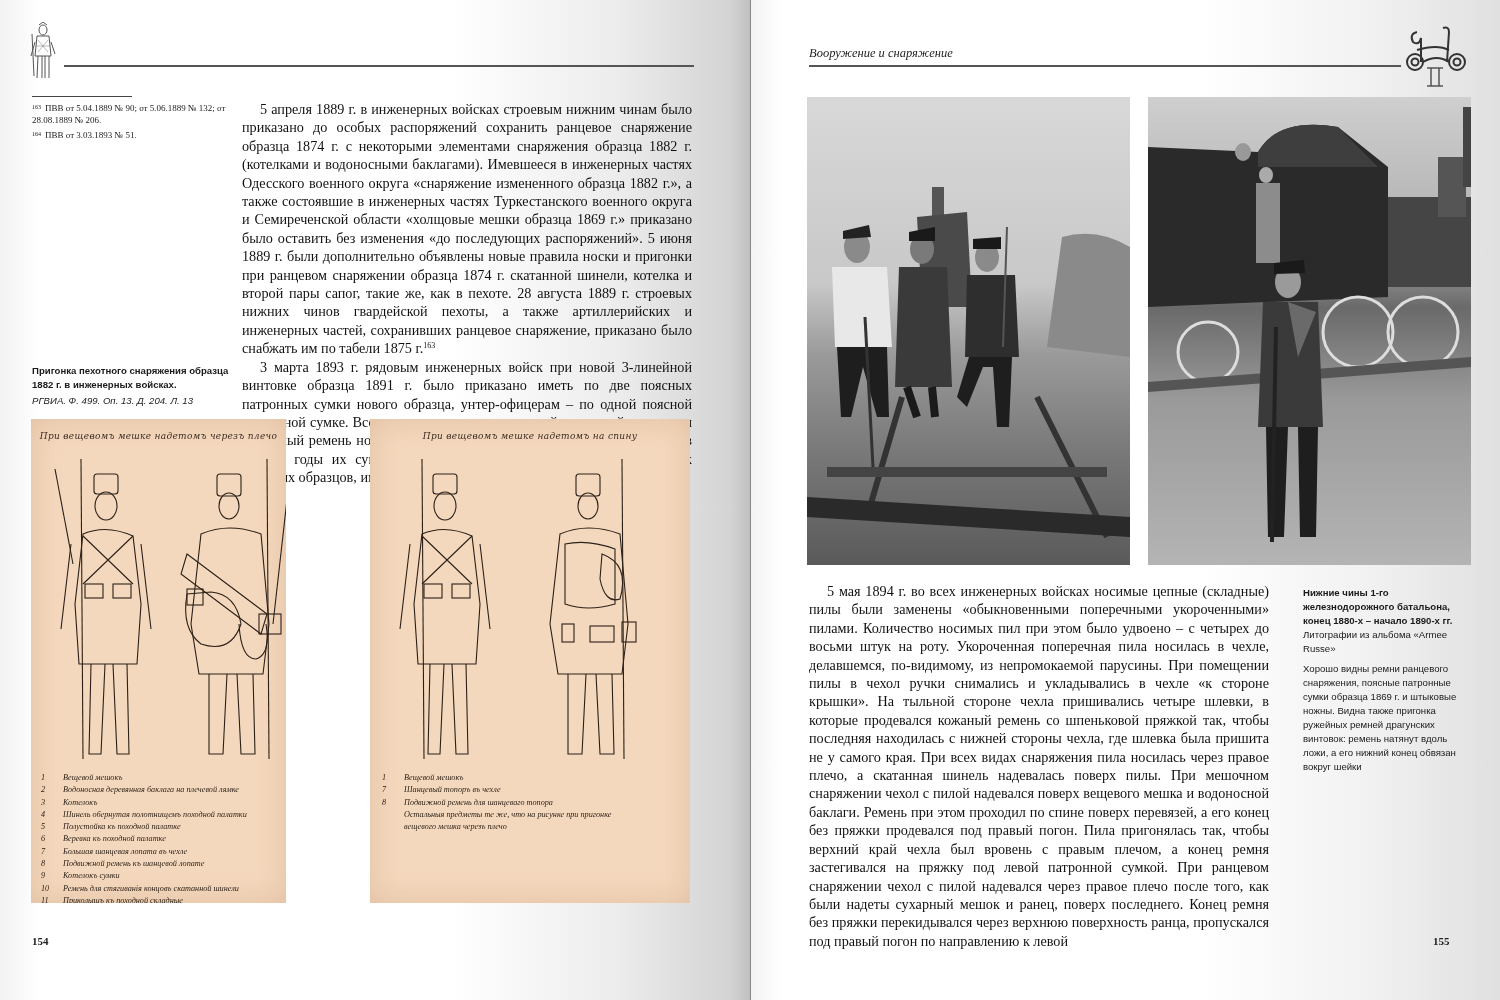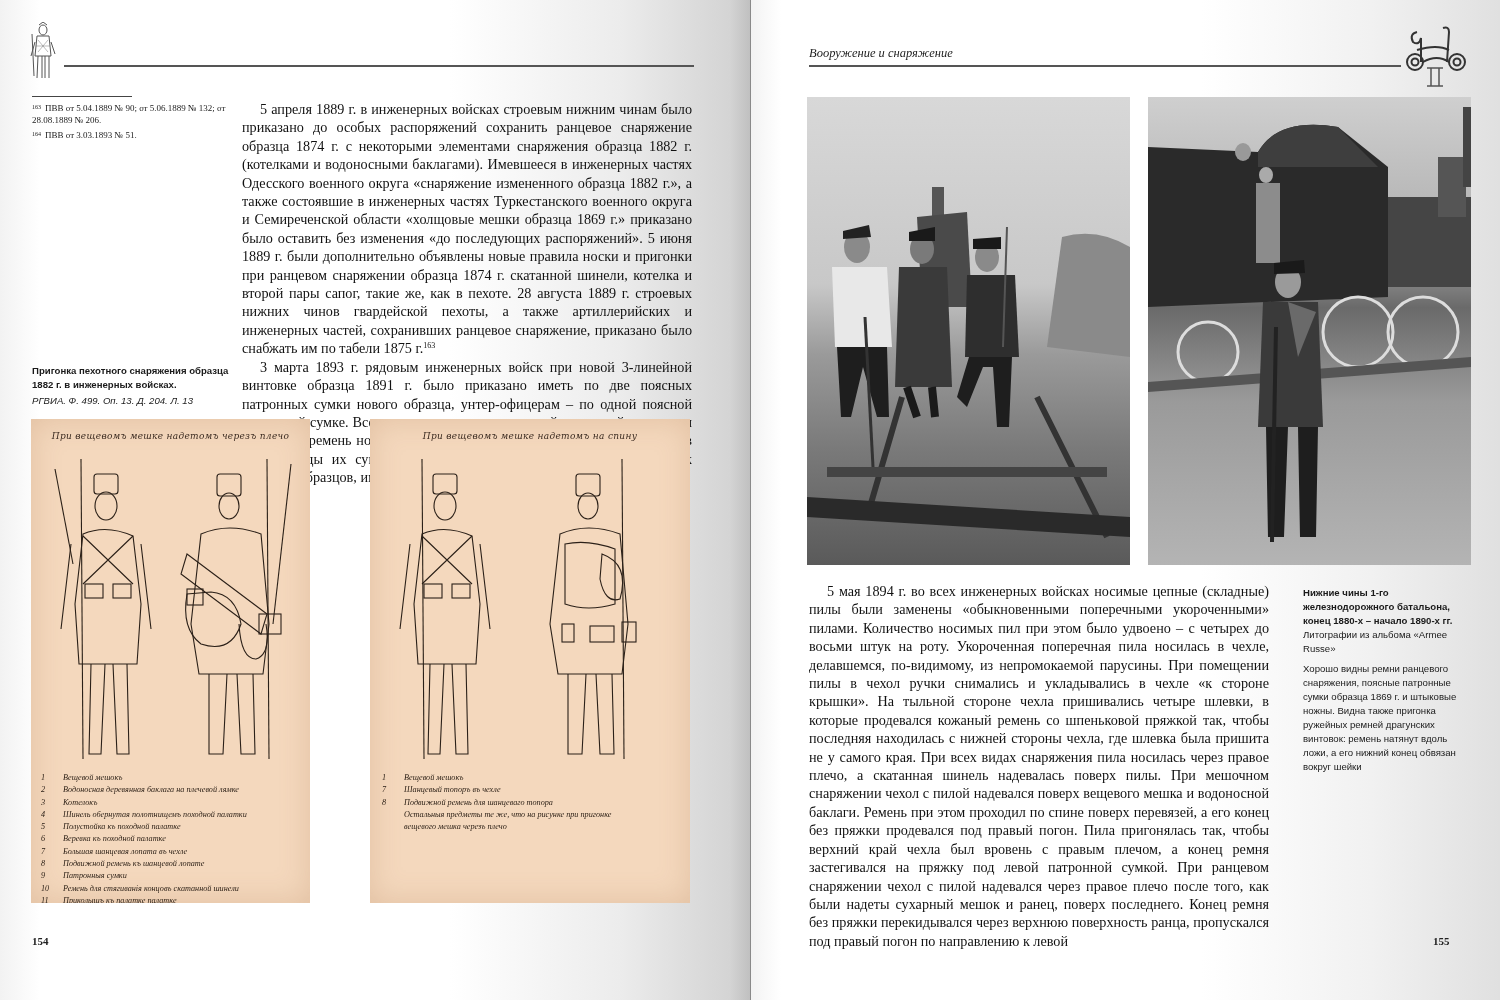--- a/index.html
+++ b/index.html
@@ -72,21 +72,21 @@
     <div class="body-text serif" style="left:242px;top:100px;width:450px;">
       <p><span>5 апреля 1889 г. в инженерных войсках строевым нижним чинам было приказано до особых распоряжений сохранить ранцевое снаряжение образца 1874 г. с некоторыми элементами снаряжения образца 1882 г. (котелками и водоносными баклагами). Имевшееся в инженерных частях Одесского военного округа «снаряжение измененного образца 1882 г.», а также состоявшие в инженерных частях Туркестанского военного округа и Семиреченской области «холщовые мешки образца 1869 г.» приказано было оставить без изменения «до последующих распоряжений». 5 июня 1889 г. были дополнительно объявлены новые правила носки и пригонки при ранцевом снаряжении образца 1874 г. скатанной шинели, котелка и второй пары сапог, такие же, как в пехоте. 28 августа 1889 г. строевых нижних чинов гвардейской пехоты, а также артиллерийских и инженерных частей, сохранивших ранцевое снаряжение, приказано было снабжать им по табели 1875 г.</span><sup>163</sup></p>
       <p><span>3 марта 1893 г. рядовым инженерных войск при новой 3-линейной винтовке образца 1891 г. было приказано иметь по две поясных патронных сумки нового образца, унтер-офицерам – по одной поясной патронной сумке. Всем чинам, вооруженным новой винтовкой, полагался ружейный ремень нового образца. И ремни, и сумки, во всяком случае в первые годы их существования, переделывались из ремней и сумок прежних образцов, имевшихся в вой-</span></p>
     </div>
 
     <div class="caption sans" style="left:32px;top:364px;width:205px;">
       <div class="cap-title">Пригонка пехотного снаряжения образца 1882 г. в инженерных войсках.</div>
       <div class="cap-source">РГВИА. Ф. 499. Оп. 13. Д. 204. Л. 13</div>
     </div>
 
-    <div class="figure sepia" style="left:31px;top:419px;width:279px;height:484px;">
+    <div class="figure sepia" style="left:31px;top:419px;width:255px;height:484px;">
       <div class="fig-heading">При вещевомъ мешке надетомъ черезъ плечо</div>
       <svg style="position:absolute;left:10px;top:35px;width:295px;height:315px" viewBox="0 0 295 315">
         <g fill="none" stroke="#2b2018" stroke-width="1.1">
 
           <line x1="40" y1="5" x2="42" y2="305"></line>
             <line x1="14" y1="15" x2="32" y2="110"></line>
           <rect x="53" y="20" width="24" height="20" rx="3"></rect>
           <ellipse cx="65" cy="52" rx="11" ry="14"></ellipse>
           <path d="M42 80 Q65 70 92 82 L100 150 L96 210 L38 210 L34 150 Z"></path>
           <path d="M42 82 L92 130 M92 82 L42 130"></path>
@@ -110,23 +110,23 @@
       </svg>
       <div class="legend" style="left:10px;top:353px;width:300px;">
         <div><span class="num">1</span><span>Вещевой мешокъ</span></div>
         <div><span class="num">2</span><span>Водоносная деревянная баклага на плечевой лямке</span></div>
         <div><span class="num">3</span><span>Котелокъ</span></div>
         <div><span class="num">4</span><span>Шинель обернутая полотнищемъ походной палатки</span></div>
         <div><span class="num">5</span><span>Полустойка къ походной палатке</span></div>
         <div><span class="num">6</span><span>Веревка къ походной палатке</span></div>
         <div><span class="num">7</span><span>Большая шанцевая лопата въ чехле</span></div>
         <div><span class="num">8</span><span>Подвижной ремень къ шанцевой лопате</span></div>
-        <div><span class="num">9</span><span>Патронныя сумки</span></div>
+        <div><span class="num">9</span><span>Котелокъ сумки</span></div>
         <div><span class="num">10</span><span>Ремень для стягиванія концовъ скатанной шинели</span></div>
-        <div><span class="num">11</span><span>Приколышъ къ палатке палатке</span></div>
+        <div><span class="num">11</span><span>Приколышъ къ походной складные</span></div>
 
       </div>
     </div>
 
     <div class="figure sepia" style="left:370px;top:419px;width:320px;height:484px;">
       <div class="fig-heading">При вещевомъ мешке надетомъ на спину</div>
       <svg style="position:absolute;left:20px;top:35px;width:280px;height:315px" viewBox="0 0 280 315">
         <g fill="none" stroke="#2b2018" stroke-width="1.1">
           <line x1="32" y1="5" x2="34" y2="305"></line>
           <rect x="43" y="20" width="24" height="20" rx="3"></rect>

